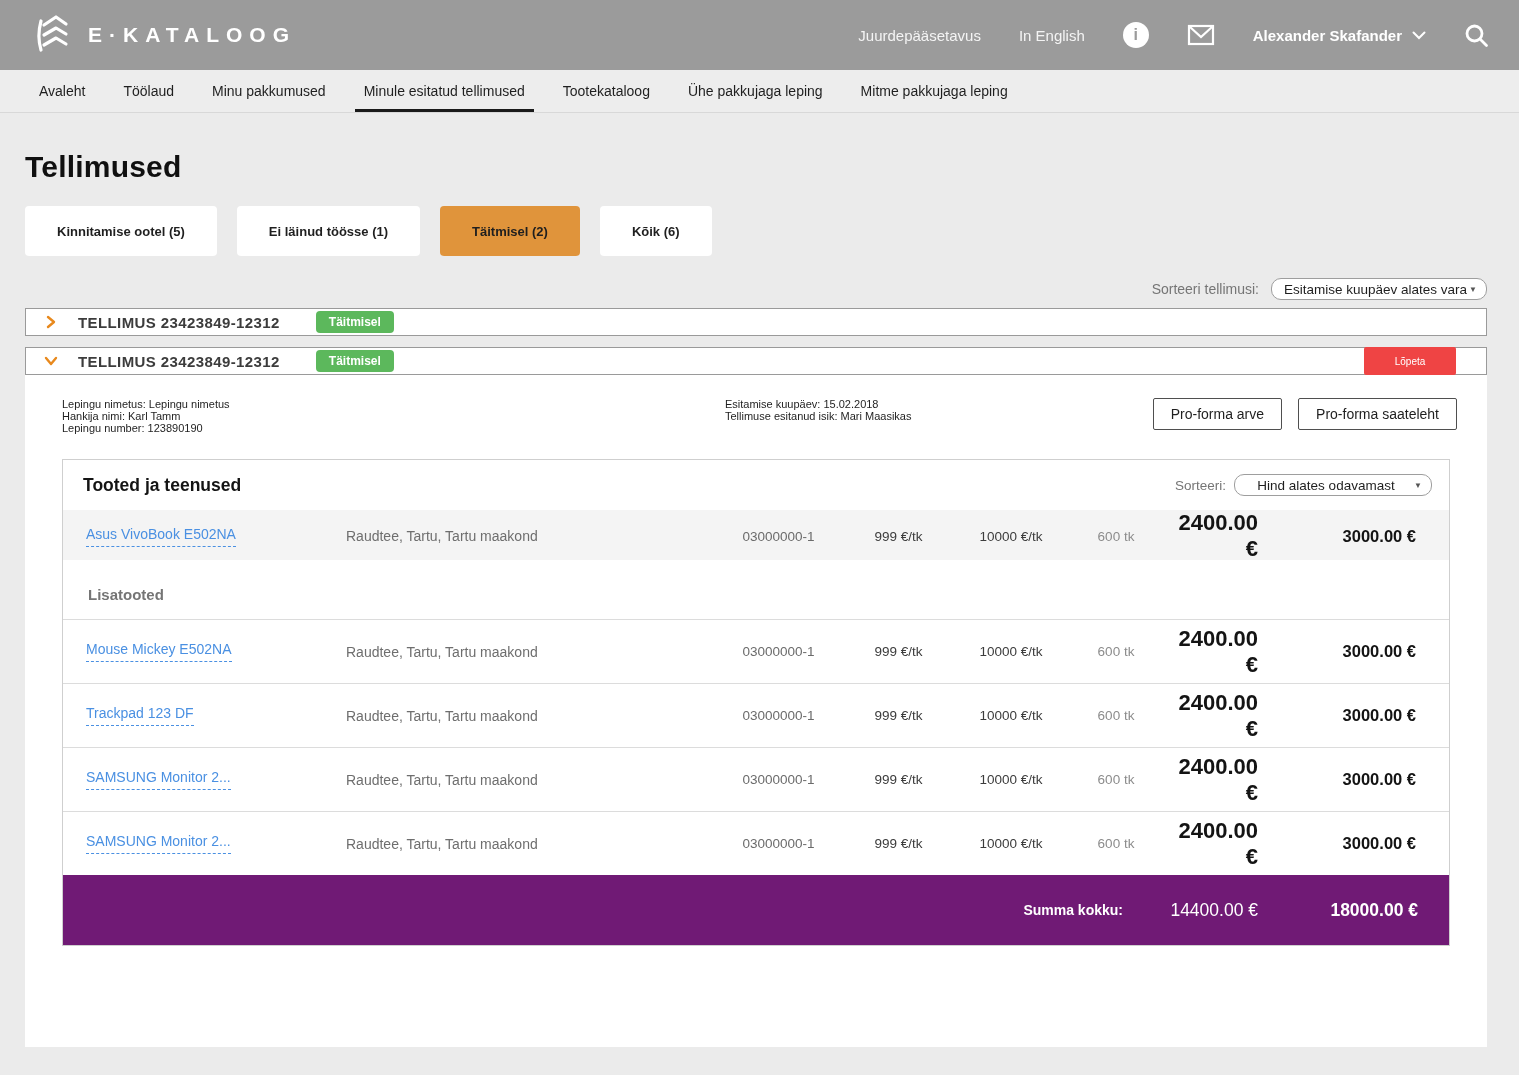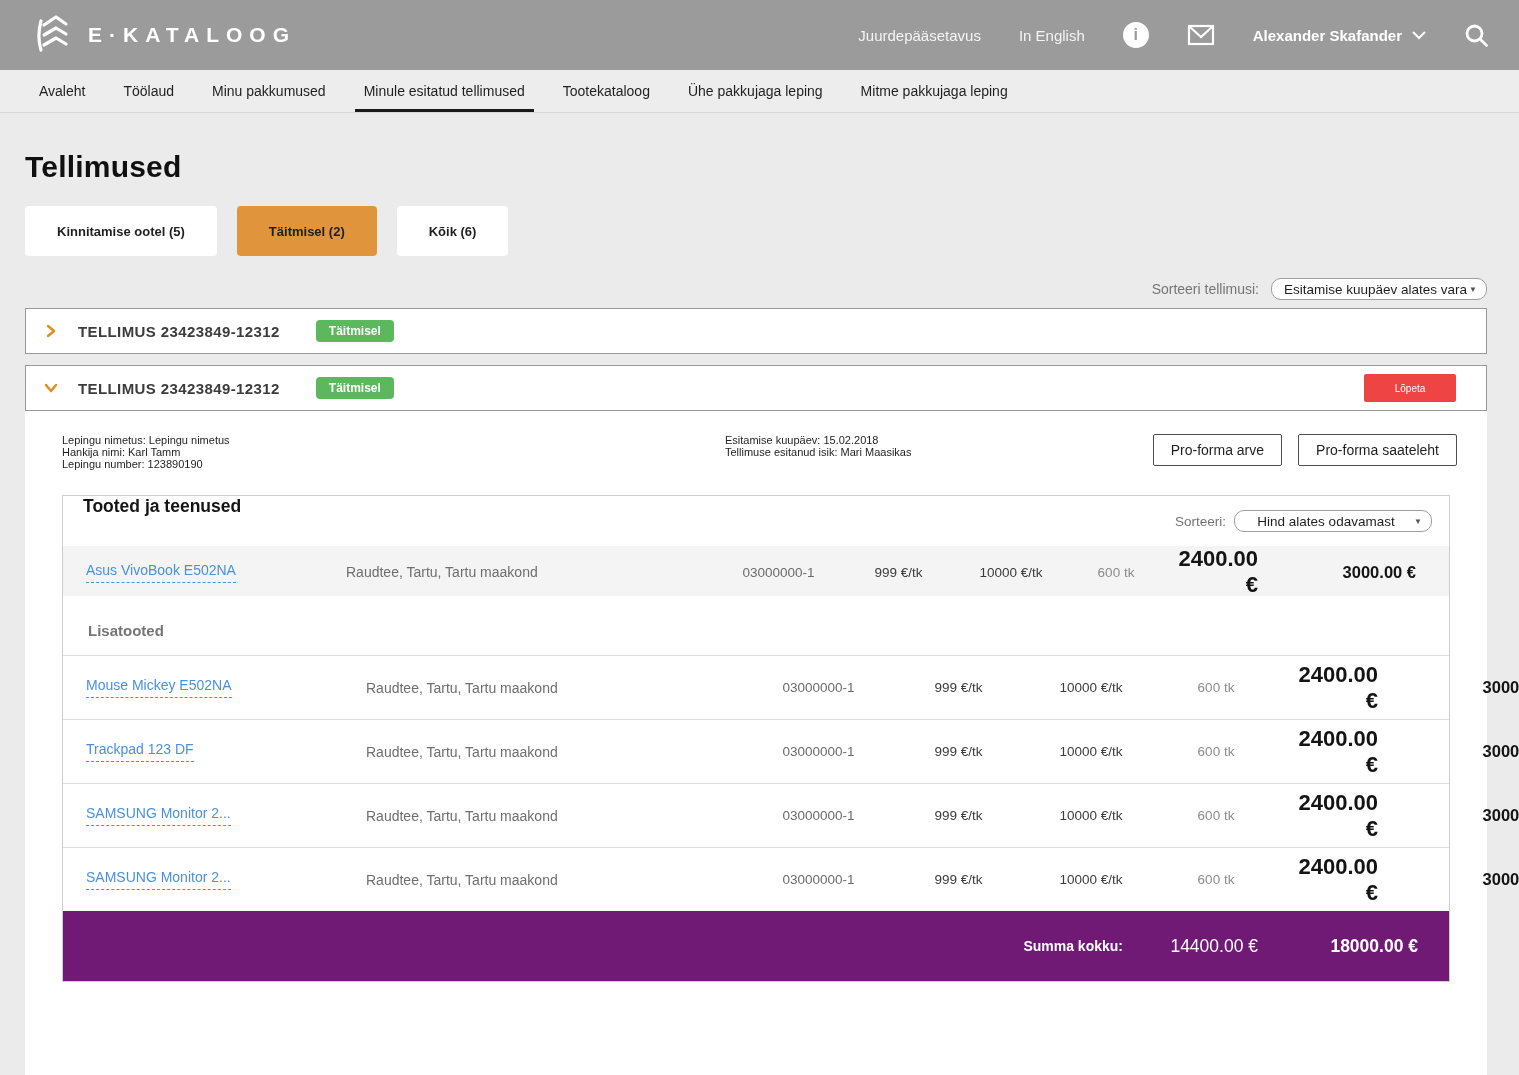--- a/index.html
+++ b/index.html
@@ -35,21 +35,21 @@
   .sort-label { color:#757575; font-size:14px; }
   .select { position:relative; background:#fff; border:1px solid #9e9e9e; border-radius:10px; height:22px;
             display:flex; align-items:center; font-size:13.5px; color:#1f1f1f; padding:0 26px 0 12px;
             white-space:nowrap; overflow:hidden; cursor:pointer; }
   .select::after { content:"▼"; position:absolute; right:9px; top:50%; transform:translateY(-50%);
                    font-size:8px; color:#555; }
   .select-top { width:216px; }
   .select-table { width:198px; justify-content:center; }
 
   
-  .order-card { width:1462px; height:46px; background:#fff; border:1px solid #9a9a9a;
+  .order-card { width:1462px; height:28px; background:#fff; border:1px solid #9a9a9a;
                 display:flex; align-items:center; padding:0 30px 0 18px; }
   .order-card + .order-card { margin-top:11px; }
   .chev { width:14px; height:14px; flex:0 0 auto; }
   .order-title { font-size:15px; font-weight:bold; color:#3c3c3c; letter-spacing:.4px; margin-left:20px; cursor:pointer; }
   .badge { background:#5cb85c; color:#fff; font-size:12px; font-weight:bold; border-radius:4px;
            padding:4px 13px; margin-left:36px; }
   .finish-btn { margin-left:auto; background:#ef4444; color:#fff; border:none; border-radius:2px;
                 font-family:inherit; font-size:10px; height:28px; width:92px; cursor:pointer; }
 
   
@@ -57,21 +57,21 @@
   .details { display:flex; align-items:flex-start; }
   .detail-col { display:flex; flex-direction:column; font-size:11px; color:#1f1f1f; }
   .detail-col-1 { width:663px; }
   .detail-col-2 { flex:1; }
   .detail-actions { display:flex; gap:16px; }
   .outline-btn { background:#fff; border:1.5px solid #4f4f4f; border-radius:2px; height:32px;
                  font-family:inherit; font-size:14px; color:#1f1f1f; padding:0 17px; cursor:pointer; }
 
   
   .products-card { margin-top:25px; width:1388px; background:#fff; border:1px solid #cfcfcf; }
-  .products-head { height:50px; display:flex; padding:0 17px 0 20px; }
+  .products-head { height:50px; display:flex; align-items:center; padding:0 17px 0 20px; }
   .products-title { font-size:17.5px; font-weight:bold; color:#141414; }
   .products-sort { margin-left:auto; display:flex; align-items:center; gap:8px; }
   .products-sort .sort-label { font-size:13.5px; }
 
   .trow { display:grid; grid-template-columns:283px 365px 135px 105px 120px 90px 110px 178px; align-items:center; }
   .thead { background:#757575; height:36px; color:#fff; font-size:13px; }
   .thead .c-name { padding-left:23px; }
   .thead .c-total { text-align:left; padding-left:20px; font-weight:normal; font-size:13px; }
   .thead .c-totalvat { text-align:right; padding-right:33px; font-weight:normal; font-size:13px; }
 
@@ -79,21 +79,21 @@
   .c-addr { font-size:14px; color:#6e6e6e; }
   .c-code { text-align:center; font-size:13.5px; color:#6b6b6b; }
   .c-price, .c-pricevat { text-align:center; font-size:13.5px; color:#3c3c3c; }
   .c-qty { text-align:center; font-size:13.5px; color:#8c8c8c; }
   .c-total { text-align:right; padding-right:13px; font-size:22px; font-weight:bold; color:#141414; }
   .c-totalvat { text-align:right; padding-right:33px; font-size:16.5px; font-weight:bold; color:#141414; }
 
   .prod-link { color:#4a90e2; text-decoration:none; border-bottom:1.5px dashed #4a90e2; padding-bottom:4px;
                display:inline-block; cursor:pointer; }
   .row-main { height:50px; background:#f4f4f4; }
-  .row-add { height:64px; border-top:1px solid #dcdcdc;gap:20px; }
+  .row-add { height:64px; border-top:1px solid #dcdcdc; }
   .subsection { font-size:15px; font-weight:bold; color:#757575; padding:26px 0 16px 25px; }
 
   .tfoot { background:#701a75; height:70px; display:flex; align-items:center; justify-content:flex-end;
            padding-right:31px; color:#fff; }
   .tfoot-label { font-size:14px; font-weight:bold; }
   .tfoot-total { width:135px; text-align:right; font-size:17.5px; font-weight:normal; }
   .tfoot-totalvat { width:160px; text-align:right; font-size:17.5px; font-weight:bold; }
 </style>
 </head>
 <body>
@@ -145,20 +145,21 @@
   <div class="nav-item">Tootekataloog</div>
   <div class="nav-item">Ühe pakkujaga leping</div>
   <div class="nav-item">Mitme pakkujaga leping</div>
 </div>
 
 <div class="main">
   <h1 class="page-title">Tellimused</h1>
 
   <div class="filters">
     <button class="filter-btn">Kinnitamise ootel (5)</button>
+    <button class="filter-btn">Ei läinud töösse (1)</button>
     <button class="filter-btn active">Täitmisel (2)</button>
     <button class="filter-btn">Kõik (6)</button>
   </div>
 
   <div class="sort-row">
     <span class="sort-label">Sorteeri tellimusi:</span>
     <div class="select select-top">Esitamise kuupäev alates vara</div>
   </div>
 
   <div class="order-card">

